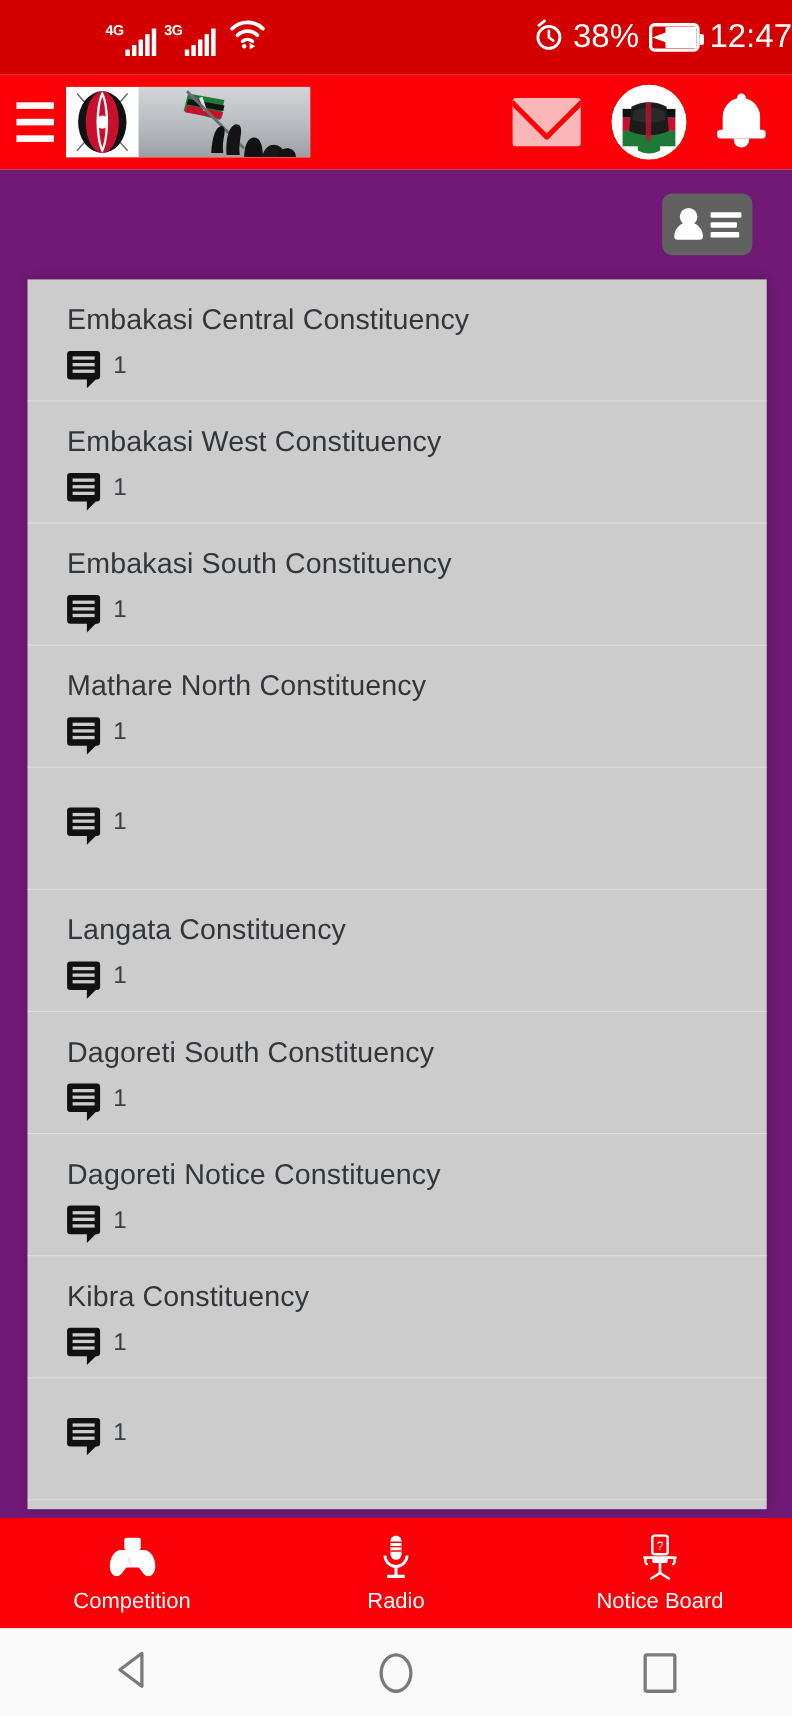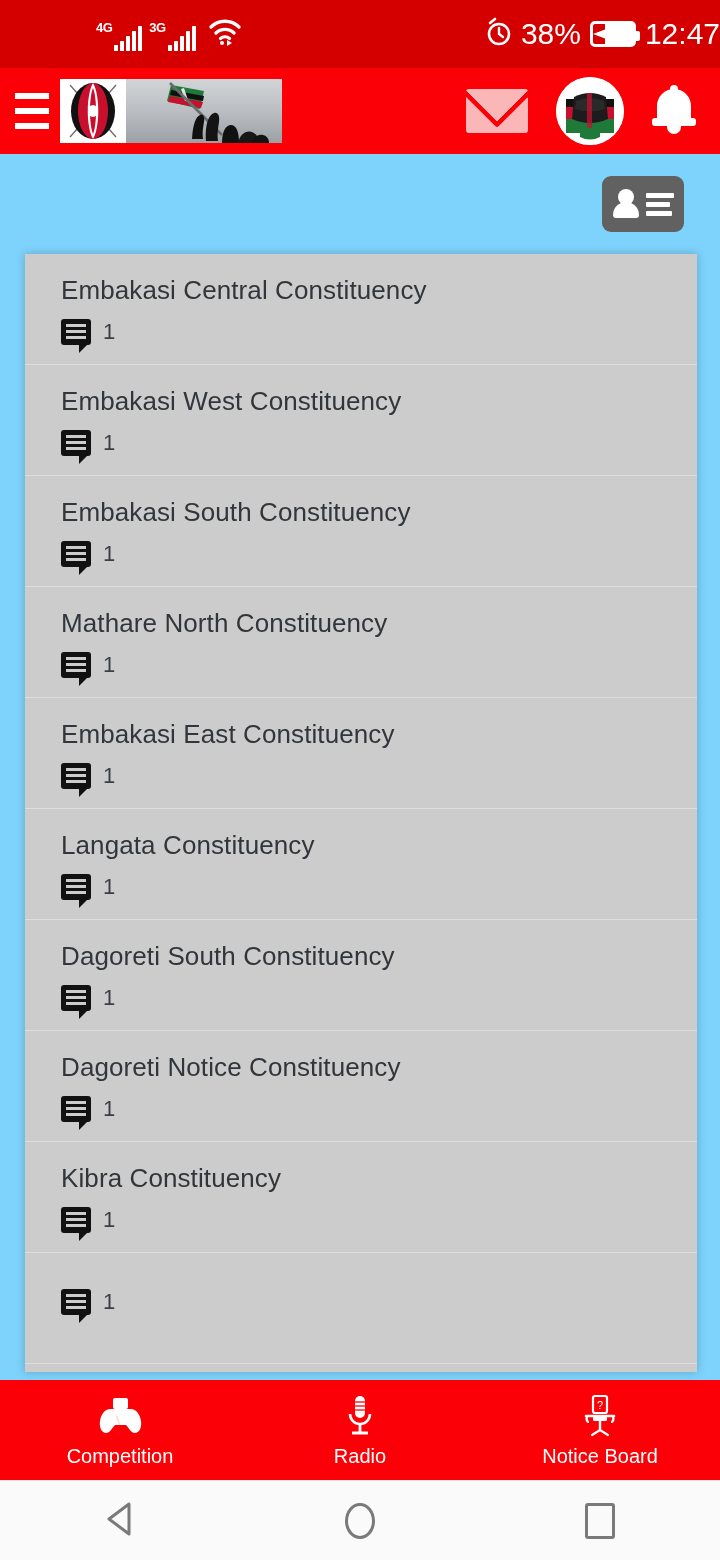--- a/index.html
+++ b/index.html
@@ -127,21 +127,21 @@
     width: 14px; height: 8px; background: #ffffff; border-radius: 0 0 8px 8px;
   }
   .bell .bell-top {
     position: absolute; top: 0px; left: 18px;
     width: 8px; height: 8px; background: #ffffff; border-radius: 50%;
   }
 
   
   .content {
     position: absolute; top: 154px; left: 0;
-    width: 720px; height: 1226px; background: #7dd3fc;
+    width: 720px; height: 1226px; background: #701a75;
   }
   .contact-btn {
     position: absolute; top: 22px; right: 36px;
     width: 82px; height: 56px; background: #616161;
     border-radius: 9px; display: flex; align-items: center;
     justify-content: center; gap: 7px; cursor: pointer;
   }
   .contact-person { position: relative; width: 26px; height: 30px; }
   .contact-person .head {
     position: absolute; top: 0; left: 5px;
@@ -418,21 +418,20 @@
                 <i></i>
                 <i></i>
                 <i></i>
               </span>
             </span>
           <span class="item-count">1</span>
         </div>
       </div>
 
       <div class="list-item">
-        <div class="item-title">Embakasi East Constituency</div>
         <div class="item-meta">
           <span class="bubble-icon">
               <span class="bubble-lines">
                 <i></i>
                 <i></i>
                 <i></i>
               </span>
             </span>
           <span class="item-count">1</span>
         </div>

